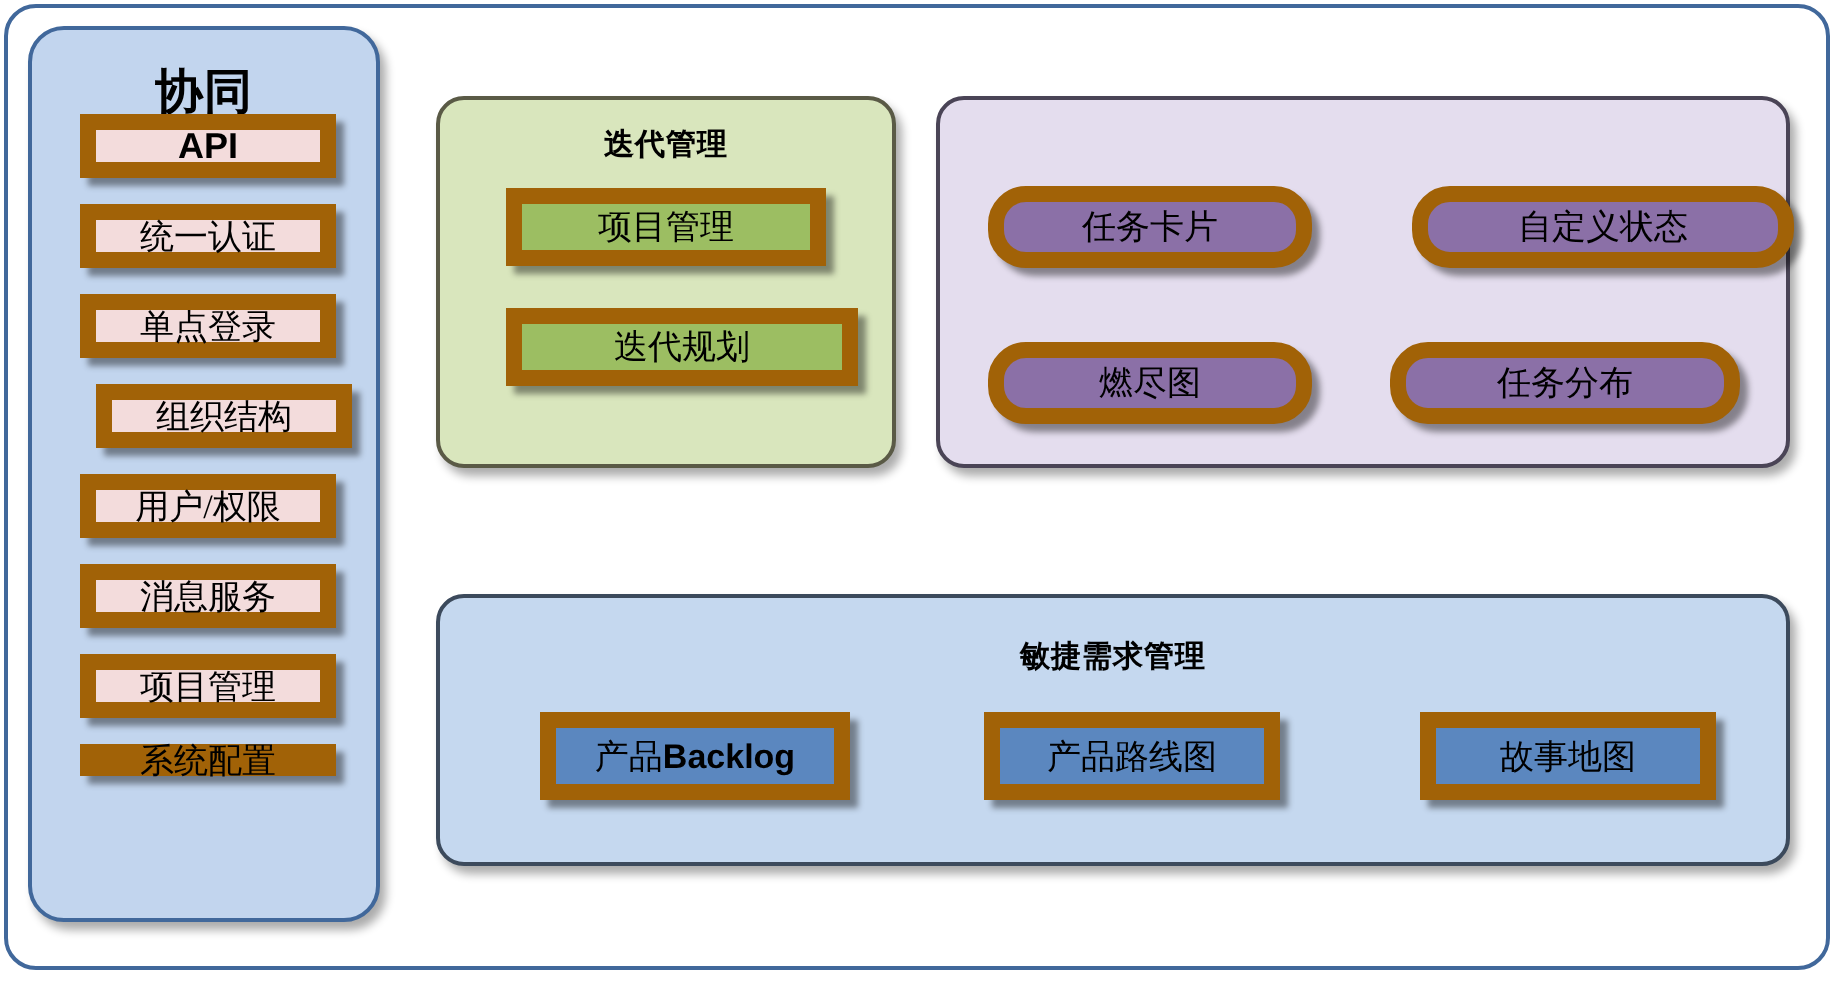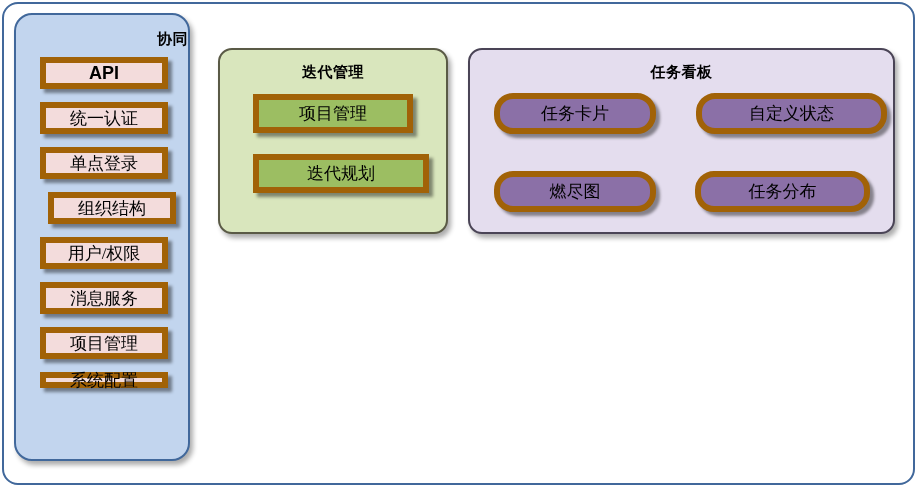--- a/index.html
+++ b/index.html
@@ -54,22 +54,21 @@
     left: 14px;
     top: 13px;
     width: 176px;
     height: 448px;
     background: #c2d5ee;
     border: 2px solid #41689b;
     border-radius: 18px;
   }
   .panel-sidebar .panel-title {
     top: 15px;
-    font-size: 15px;
-    text-align: right;
+    font-size: 24px;
   }
 
   
   .panel-iteration {
     left: 218px;
     top: 48px;
     width: 230px;
     height: 186px;
     background: #d9e6bd;
     border: 2px solid #5a5a46;
@@ -101,21 +100,21 @@
     border: 2px solid #3c4a5c;
   }
   .panel-agile .panel-title {
     top: 20px;
   }
 
   
   .box {
     position: absolute;
     box-sizing: border-box;
-    border: 6px solid #a16207;
+    border: 8px solid #a16207;
     box-shadow: 4px 4px 3px rgba(0,0,0,0.42);
     display: flex;
     align-items: center;
     justify-content: center;
     color: #000000;
     font-family: "Liberation Serif", "DejaVu Serif", serif;
     font-size: 17px;
     text-align: center;
     line-height: 1;
   }
@@ -166,25 +165,36 @@
 
   <div class="panel panel-iteration">
     <div class="panel-title">迭代管理</div>
 
     <div class="box box-green" style="left:33px; top:44px; width:160px; height:39px;">项目管理</div>
 
     <div class="box box-green" style="left:33px; top:104px; width:176px; height:39px;">迭代规划</div>
   </div>
 
   <div class="panel panel-taskboard">
-    <div class="panel-title">任务看板</div>
 
     <div class="box box-purple" style="left:24px; top:43px; width:162px; height:41px;">任务卡片</div>
 
-    <div class="box box-purple" style="left:226px; top:43px; width:191px; height:41px;">自定义状态</div>
+    <div class="box box-purple" style="left:236px; top:43px; width:191px; height:41px;">自定义状态</div>
 
     <div class="box box-purple" style="left:24px; top:121px; width:162px; height:41px;">燃尽图</div>
 
     <div class="box box-purple" style="left:225px; top:121px; width:175px; height:41px;">任务分布</div>
   </div>
 
+  <div class="panel panel-agile">
+    <div class="panel-title">敏捷需求管理</div>
+
+    <div class="box box-blue mixed-label" style="left:50px; top:57px; width:155px; height:44px;">
+        <span>产品</span>
+        <b>Backlog</b>
+      </div>
+
+    <div class="box box-blue" style="left:272px; top:57px; width:148px; height:44px;">产品路线图</div>
+
+    <div class="box box-blue" style="left:490px; top:57px; width:148px; height:44px;">故事地图</div>
+  </div>
 
 </div>
 
 </body></html>

